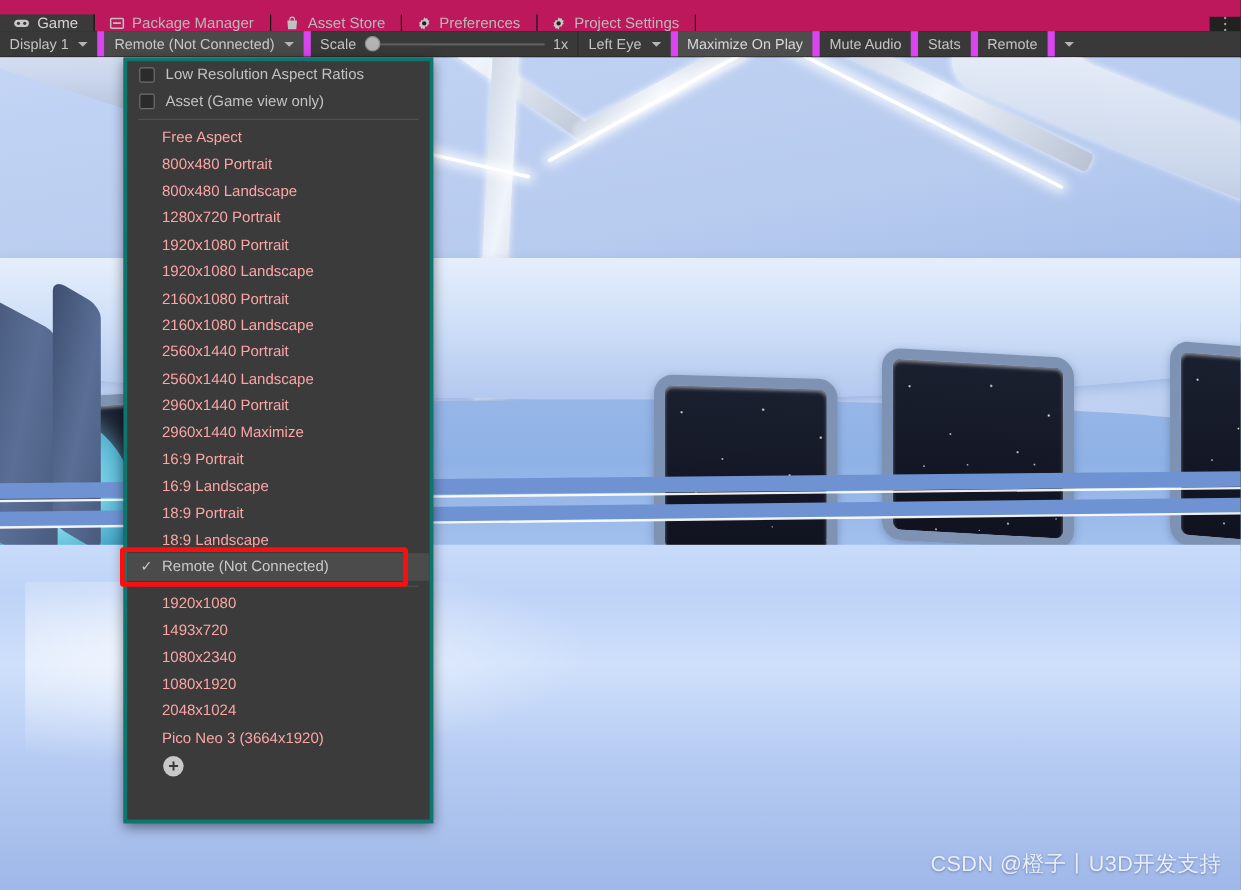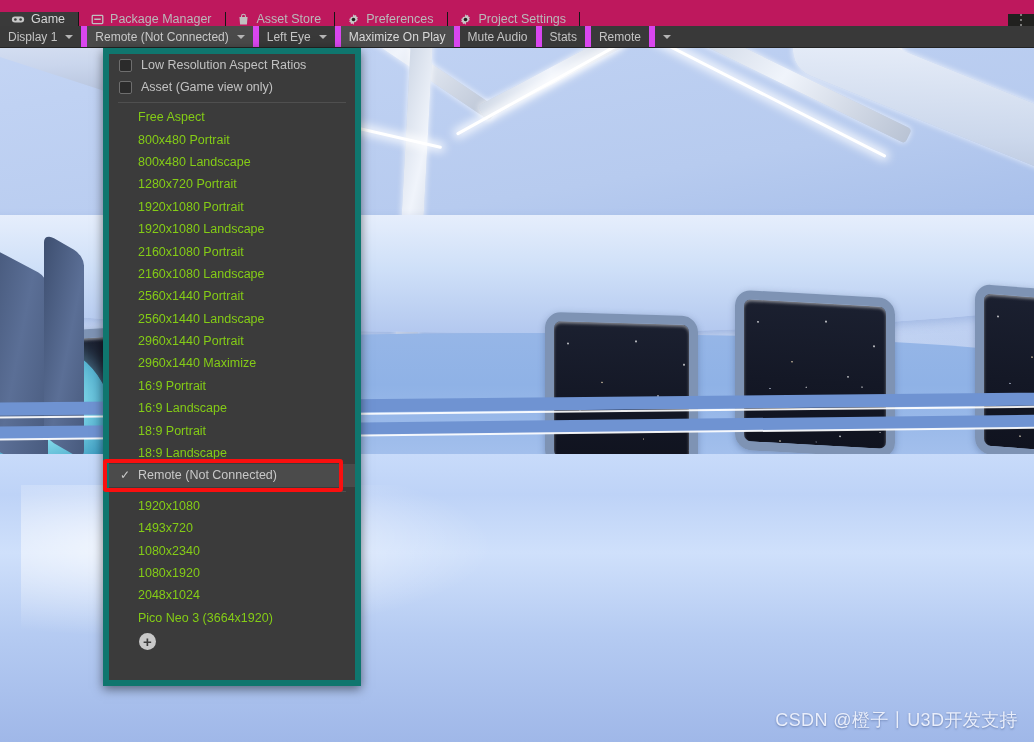--- a/index.html
+++ b/index.html
@@ -186,37 +186,37 @@
   .leftcap {
     position: absolute; left: -40px; top: -26px; width: 230px; height: 58px;
     background: linear-gradient(160deg,#f0f4fc,#cad6ed 60%,#a9b7d2);
     transform: rotate(18deg); border-radius: 26px;
   }
 
   
   .menu {
     position: absolute; left: 103px; top: 48px; width: 258px; height: 638px;
     background: #3b3b3b;
-    border: 6px solid #0f766e;
+    border: 3px solid #0f766e;
     box-shadow: 0 3px 10px rgba(0,0,0,.5);
     font-size: 12.5px;
     z-index: 20;
   }
   .menu-toggle {
     display: flex; align-items: center; gap: 9px;
     height: 22px; padding: 0 10px; color: #c2c2c2; cursor: default;
   }
   .chk {
     width: 13px; height: 13px; background: #2b2b2b;
     border: 1px solid #6e6e6e; border-radius: 2px; flex: none;
   }
   .menu-sep { height: 1px; background: #4f4f4f; margin: 4px 9px 3px 9px; }
   .menu-item {
     display: flex; align-items: center; height: 22.4px;
-    padding-left: 29px; color: #84cc16; cursor: default; position: relative;
+    padding-left: 29px; color: #fca5a5; cursor: default; position: relative;
     white-space: nowrap;
   }
   .menu-item.selected { background: #4b4b4b; color: #c8c8c8; }
   .menu-item .tick {
     position: absolute; left: 11px; font-size: 12px; color: #c9c9c9;
   }
   .highlight-box {
     position: absolute; left: -6px; top: -5px; width: 240px; height: 33px;
     border: 4px solid #fa0f0f; border-radius: 3px; pointer-events: none;
   }
@@ -297,20 +297,28 @@
   </div>
 
   <div class="toolbar">
     <div class="tbtn">
       <span>Display 1</span>
       <span class="caret"></span>
     </div>
     <div class="tbtn open">
       <span>Remote (Not Connected)</span>
       <span class="caret"></span>
+    </div>
+    <div class="scalewrap">
+      <span>Scale</span>
+      <span class="slider">
+        <span class="track"></span>
+        <span class="knob"></span>
+      </span>
+      <span>1x</span>
     </div>
     <div class="tbtn">
       <span>Left Eye</span>
       <span class="caret"></span>
     </div>
     <div class="tbtn pressed">
       <span>Maximize On Play</span>
     </div>
     <div class="tbtn">
       <span>Mute Audio</span>

